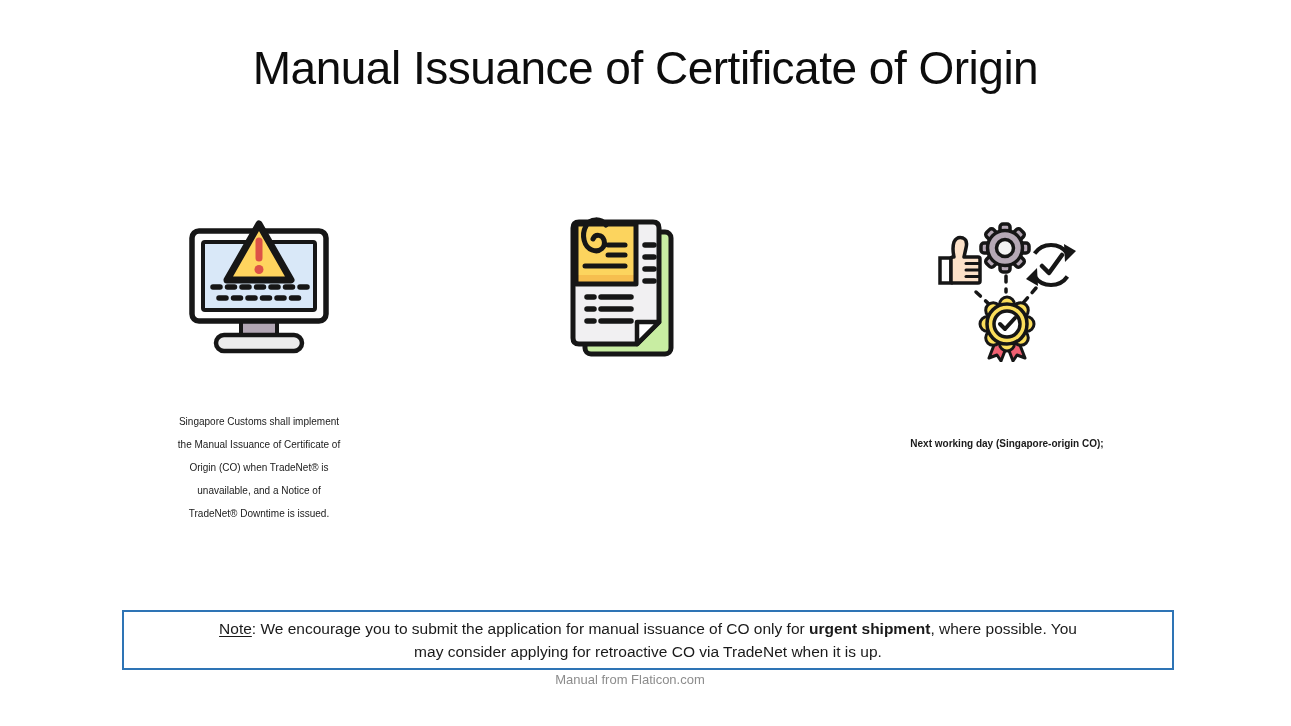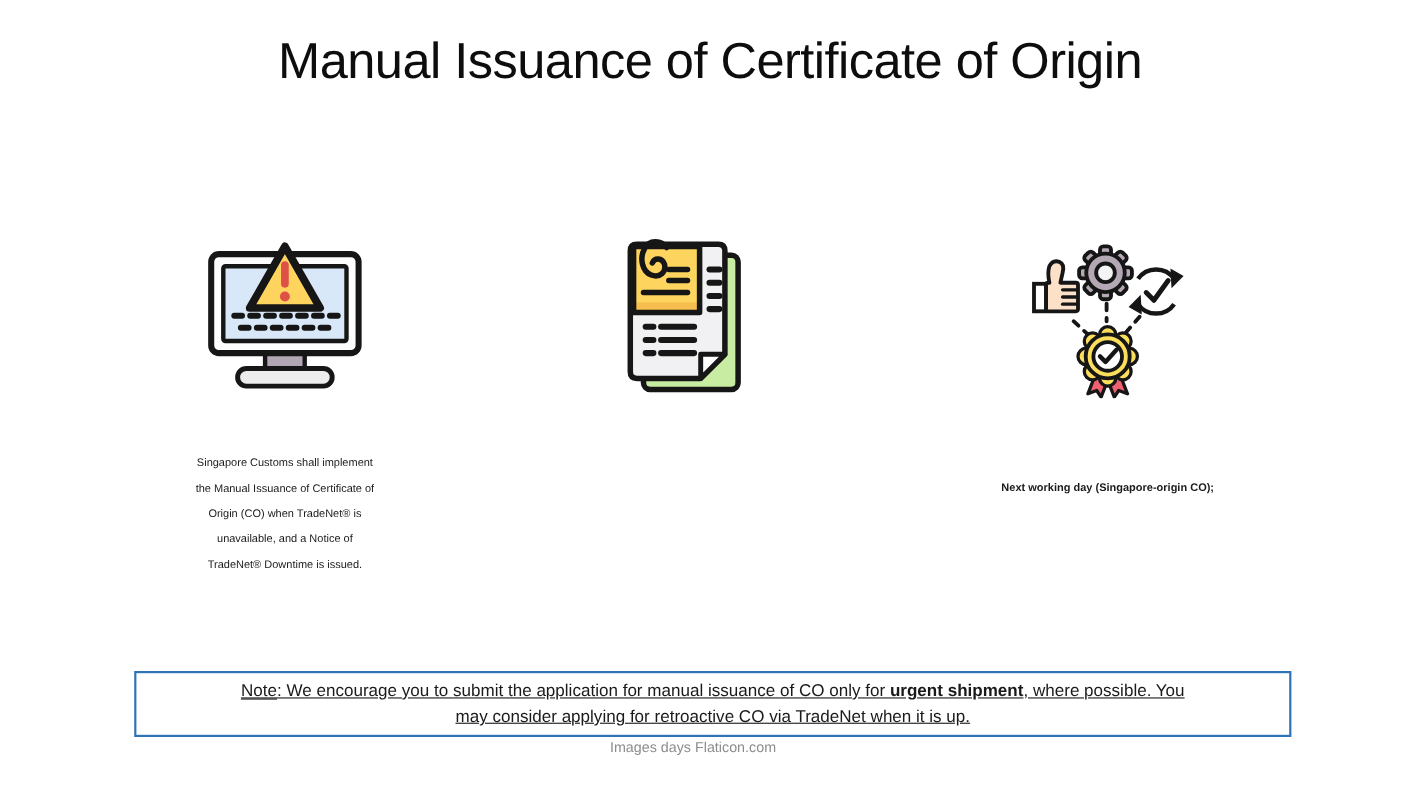--- a/index.html
+++ b/index.html
@@ -8,21 +8,21 @@
     position: relative;
     width: 1291px;
     height: 726px;
     background: #ffffff;
     font-family: "Liberation Sans", sans-serif;
     color: #1a1a1a;
     overflow: hidden;
   }
   .title {
     position: absolute;
-    top: 28px; left: 0; right: 0;
+    top: 41px; left: 0; right: 0;
     text-align: center;
     font-size: 46px;
     font-weight: 400;
     letter-spacing: -0.5px;
     color: #0d0d0d;
     white-space: nowrap;
   }
   .icons-row, .text-row {
     position: absolute;
     left: 0; right: 0;
@@ -50,21 +50,20 @@
     top: 610px;
     left: 122px;
     width: 1052px;
     border: 2px solid #2e74b5;
     background: #ffffff;
     padding: 5px 20px;
     text-align: center;
     font-size: 15.5px;
     line-height: 23px;
     white-space: pre-line;
-    text-decoration: underline;
   }
   .note-box .u { text-decoration: underline; text-underline-offset: 2px; }
   .note-box b { font-weight: 700; }
   .caption {
     position: absolute;
     top: 672px;
     left: 0;
     width: 1260px;
     text-align: center;
     font-size: 13px;
@@ -190,15 +189,15 @@
 TradeNet® Downtime is issued.</p>
     </div>
     <div class="col c3">
       <p class="bold-line">Next working day (Singapore-origin CO);</p>
     </div>
   </div>
 
   <div class="note-box"><span class="u">Note</span><span>: We encourage you to submit the application for manual issuance of CO only for </span><b>urgent shipment</b><span>, where possible. You
 may consider applying for retroactive CO via TradeNet when it is up.</span></div>
 
-  <div class="caption">Images days Flaticon.com</div>
+  <div class="caption">Manual from Flaticon.com</div>
 
 </div>
 
 </body></html>

